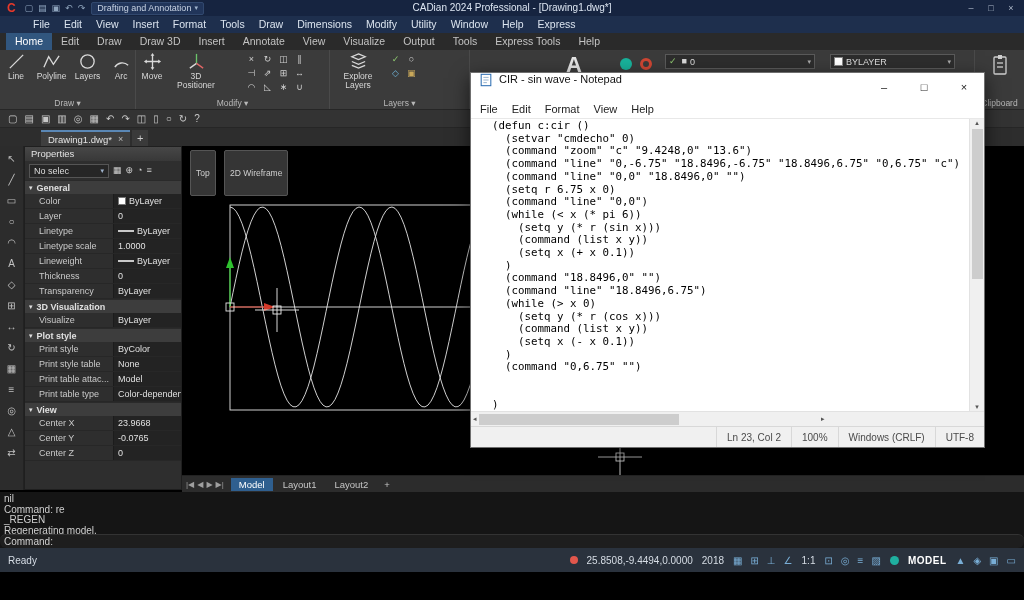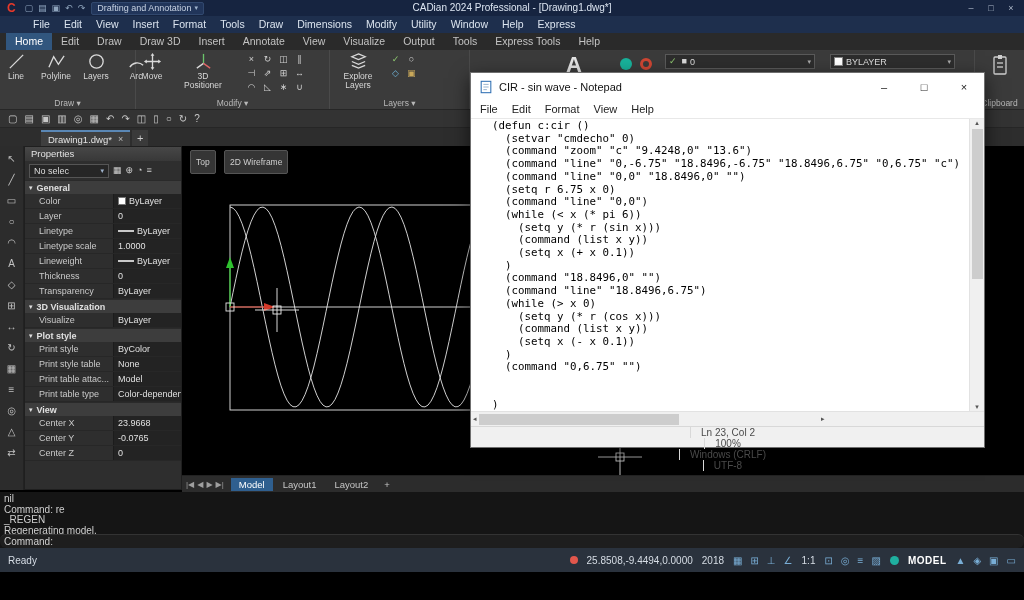--- a/index.html
+++ b/index.html
@@ -26,21 +26,21 @@
   .ribbontabs{position:absolute;top:33px;left:0;width:100%;height:17px;background:#2a2a2a;
               display:flex;align-items:flex-end;padding-left:6px;font-size:10.5px;color:#c3c3c3;}
   .rtab{padding:1px 9px;line-height:15px;}
   .rtab.active{background:#31567e;color:#fff;}
   
   .ribbon{position:absolute;top:50px;left:0;width:100%;height:60px;background:#3b3b3b;border-bottom:1px solid #262626;}
   .rb-group{position:absolute;top:0;height:100%;border-right:1px solid #4a4a4a;}
   .g-draw{left:0;width:136px}.g-modify{left:136px;width:194px}.g-layers{left:330px;width:140px}
   .g-props{left:470px;width:505px}.g-clip{left:975px;width:49px;border-right:none}
   .rb-label{position:absolute;bottom:0;left:0;right:0;text-align:center;font-size:8.5px;color:#b8b8b8;padding-bottom:1px;}
-  .rb-tools{display:flex;align-items:flex-start;padding:2px 2px 0 4px;gap:16px;}
+  .rb-tools{display:flex;align-items:flex-start;padding:2px 2px 0 4px;gap:9px;}
   .rb-tool{display:flex;flex-direction:column;align-items:center;gap:1px;font-size:8.5px;color:#d8d8d8;
            min-width:24px;text-align:center;line-height:9px;}
   .rb-tool svg{width:19px;height:19px;stroke:#d9d9d9;fill:none;stroke-width:1.4;}
   .rb-mini{position:absolute;display:grid;grid-template-columns:repeat(4,15px);grid-auto-rows:13px;gap:1px;}
   .g-modify .rb-mini{left:108px;top:3px;}
   .g-layers .rb-mini{left:58px;top:3px;grid-template-columns:repeat(2,15px);}
   .mb-ic{font-size:9px;color:#cfcfcf;text-align:center;line-height:13px;}
   .big-a{position:absolute;left:96px;top:2px;font-size:22px;font-weight:bold;color:#e4e4e4;}
   .dot-teal{position:absolute;left:150px;top:8px;width:12px;height:12px;border-radius:50%;background:#18b29b;}
   .ring-red{position:absolute;left:170px;top:8px;width:12px;height:12px;border-radius:50%;border:3px solid #cf4633;}
@@ -79,21 +79,21 @@
   .pp-arrow{font-size:7px;font-weight:normal;}
   .pp-row{display:flex;height:15px;border-bottom:1px solid #272727;}
   .pp-label{flex:0 0 88px;padding:2px 2px 0 14px;white-space:nowrap;overflow:hidden;}
   .pp-value{flex:1;background:#232323;border-left:1px solid #1c1c1c;padding:0 3px 0 4px;color:#e0e0e0;
             display:flex;align-items:center;gap:3px;white-space:nowrap;overflow:hidden;}
   .pp-swatch{width:8px;height:8px;background:#fff;border:1px solid #777;display:inline-block;}
   .pp-line{width:16px;height:2px;background:#c9c9c9;display:inline-block;}
   
   .canvas{position:absolute;left:182px;top:146px;width:842px;height:329px;background:#000;overflow:hidden;}
   .chip{position:absolute;top:4px;background:rgba(58,58,58,.92);border:1px solid #555;color:#cfcfcf;
-        font-size:8.5px;padding:6px 5px;border-radius:2px;}
+        font-size:8.5px;padding:17px 5px;border-radius:2px;}
   .chip-view{left:8px;}.chip-style{left:42px;}
   .draw-svg{position:absolute;left:0;top:0;}
   .thin{stroke:#e6e6e6;stroke-width:0.9;fill:none;}
   
   .modelbar{position:absolute;left:182px;top:475px;width:842px;height:17px;background:#2c2c2c;display:flex;
             align-items:center;gap:3px;padding:0 4px;font-size:9.5px;border-top:1px solid #222;}
   .mn-strip{display:flex;gap:3px;margin-right:4px;}
   .mn-ic{color:#9f9f9f;font-size:8px;}
   .layout-tab{padding:1px 8px;color:#c6c6c6;}
   .layout-tab.active{background:#2f5f8f;color:#fff;}
@@ -129,38 +129,38 @@
   .edge-circle{width:16px;height:16px;border-radius:50%;background:radial-gradient(circle at 35% 35%,#6fd0f2,#1b6fd0);}
   .blue-circle{width:16px;height:16px;border-radius:50%;background:radial-gradient(circle at 50% 50%,#fff 0 3px,#2f7fd6 3px);}
   .cad-c{color:#e23b2e;font-weight:bold;font-size:13px;}
   .tray{margin-left:auto;display:flex;align-items:center;gap:9px;padding-right:6px;}
   .tray-ic{font-size:10px;color:#dfe7ef;}
   .clock{text-align:center;font-size:9.5px;line-height:11px;}
   .notif{width:13px;height:11px;border:1px solid #dfe7ef;border-radius:1px;}
   
   .notepad{position:absolute;left:470px;top:72px;width:515px;height:376px;background:#fff;
            border:1px solid #6f6f6f;box-shadow:0 6px 18px rgba(0,0,0,.6);z-index:50;display:flex;flex-direction:column;}
-  .np-title{height:27px;display:flex;align-items:center;background:#fff;padding-left:8px;gap:6px;font-size:11px;color:#111;}
+  .np-title{height:27px;display:flex;background:#fff;padding-left:8px;gap:6px;font-size:11px;color:#111;}
   .np-controls{margin-left:auto;display:flex;height:100%;}
   .np-btn{width:40px;display:flex;align-items:center;justify-content:center;font-size:11px;color:#222;}
   .np-menu{height:19px;display:flex;align-items:center;padding-left:2px;font-size:11px;color:#222;background:#fff;
            border-bottom:1px solid #e8e8e8;}
   .np-menu .menu-item{padding:0 7px;line-height:19px;}
   .np-body{flex:1;position:relative;background:#fff;overflow:hidden;padding-left:15px;}
   .np-body pre{margin:0;font-family:"DejaVu Sans Mono","Liberation Mono",monospace;font-size:10.8px;
                line-height:12.7px;padding:1px 0 0 6px;color:#000;white-space:pre;}
   .np-vscroll{position:absolute;right:0;top:0;bottom:0;width:15px;background:#f0f0f0;border-left:1px solid #e2e2e2;
               display:flex;flex-direction:column;align-items:center;font-size:7px;color:#555;}
   .np-vthumb{width:11px;height:150px;background:#cdcdcd;margin-top:2px;}
   .np-hscroll{height:15px;background:#f0f0f0;border-top:1px solid #e2e2e2;display:flex;align-items:center;
               gap:2px;padding:0 2px;font-size:7px;color:#555;}
   .np-hthumb{width:200px;height:11px;background:#cdcdcd;}
   .np-corner{margin-left:auto;width:15px;}
-  .np-status{height:21px;background:#f0f0f0;border-top:1px solid #d8d8d8;display:flex;align-items:center;
-             font-size:10px;color:#4a4a4a;flex-direction:column;}
+  .np-status{height:21px;background:#f0f0f0;border-top:1px solid #d8d8d8;display:flex;
+             font-size:10px;color:#4a4a4a;}
   .np-cell{border-left:1px solid #d8d8d8;padding:0 10px;height:100%;display:flex;align-items:center;white-space:nowrap;}
   .np-cell.first{flex:1;border-left:none;}
 </style>
 </head>
 <body>
 
 <div class="screen">
 
   <div class="titlebar">
     <span class="logo">C</span>

